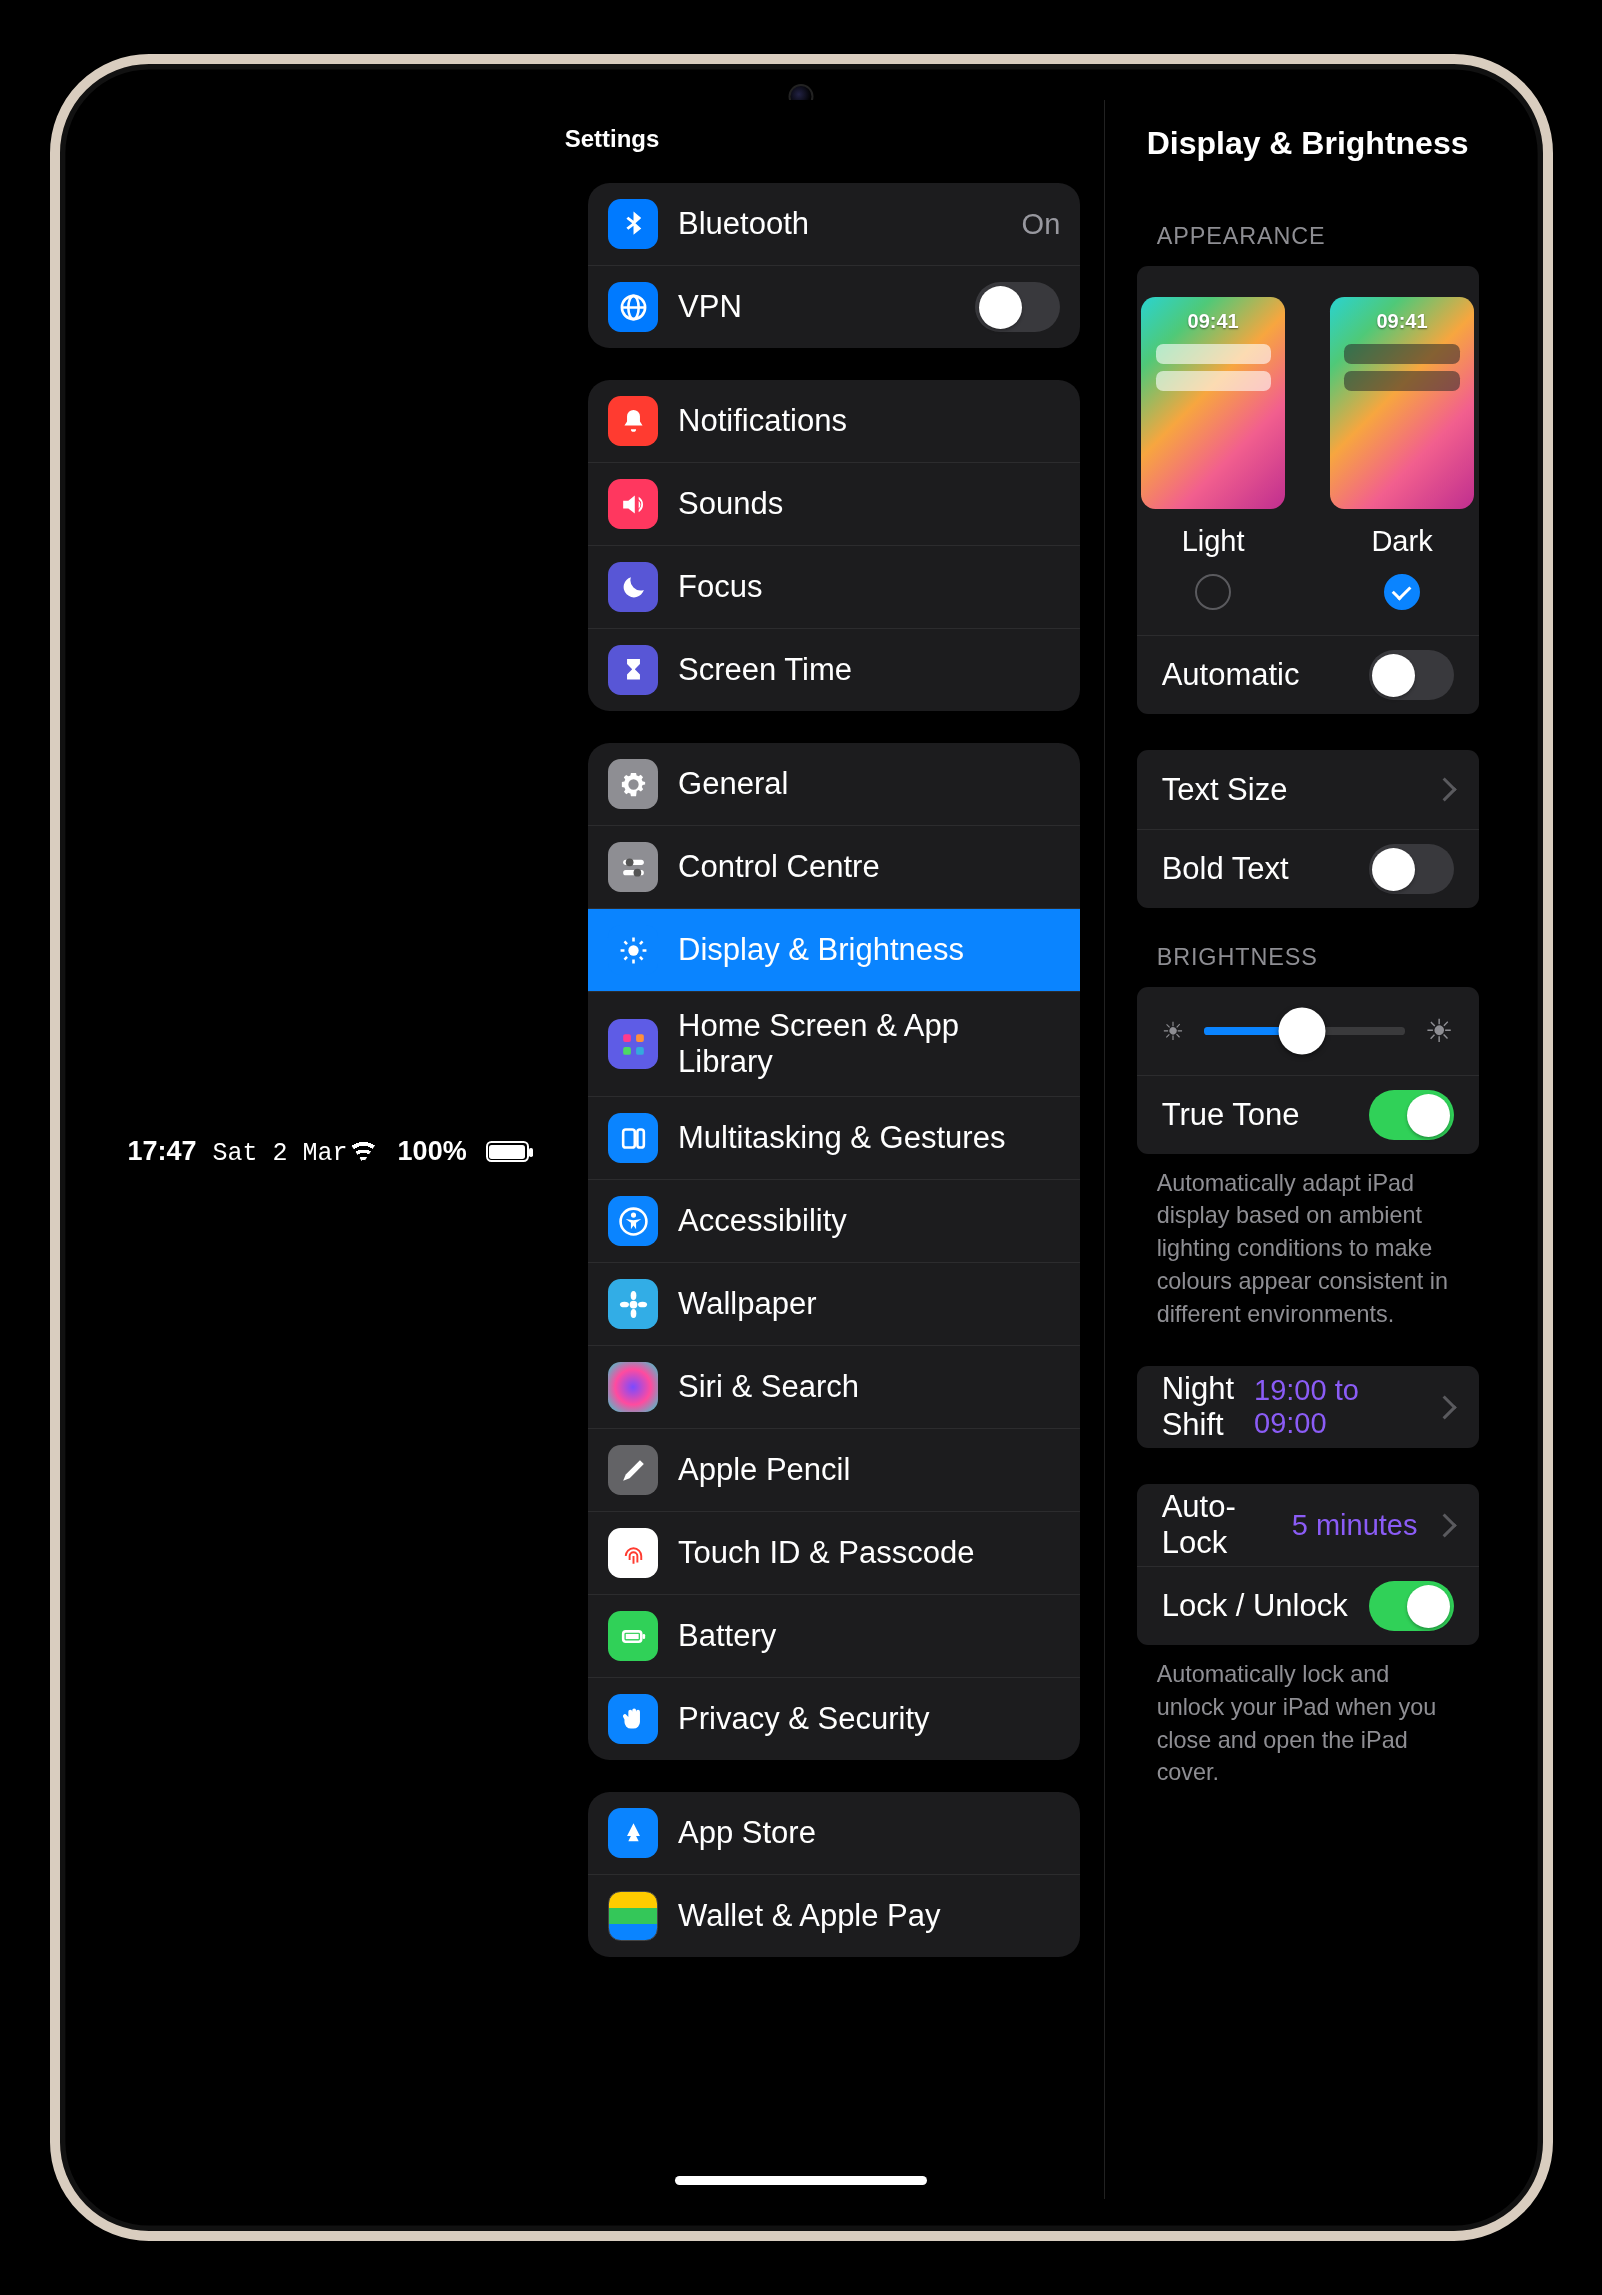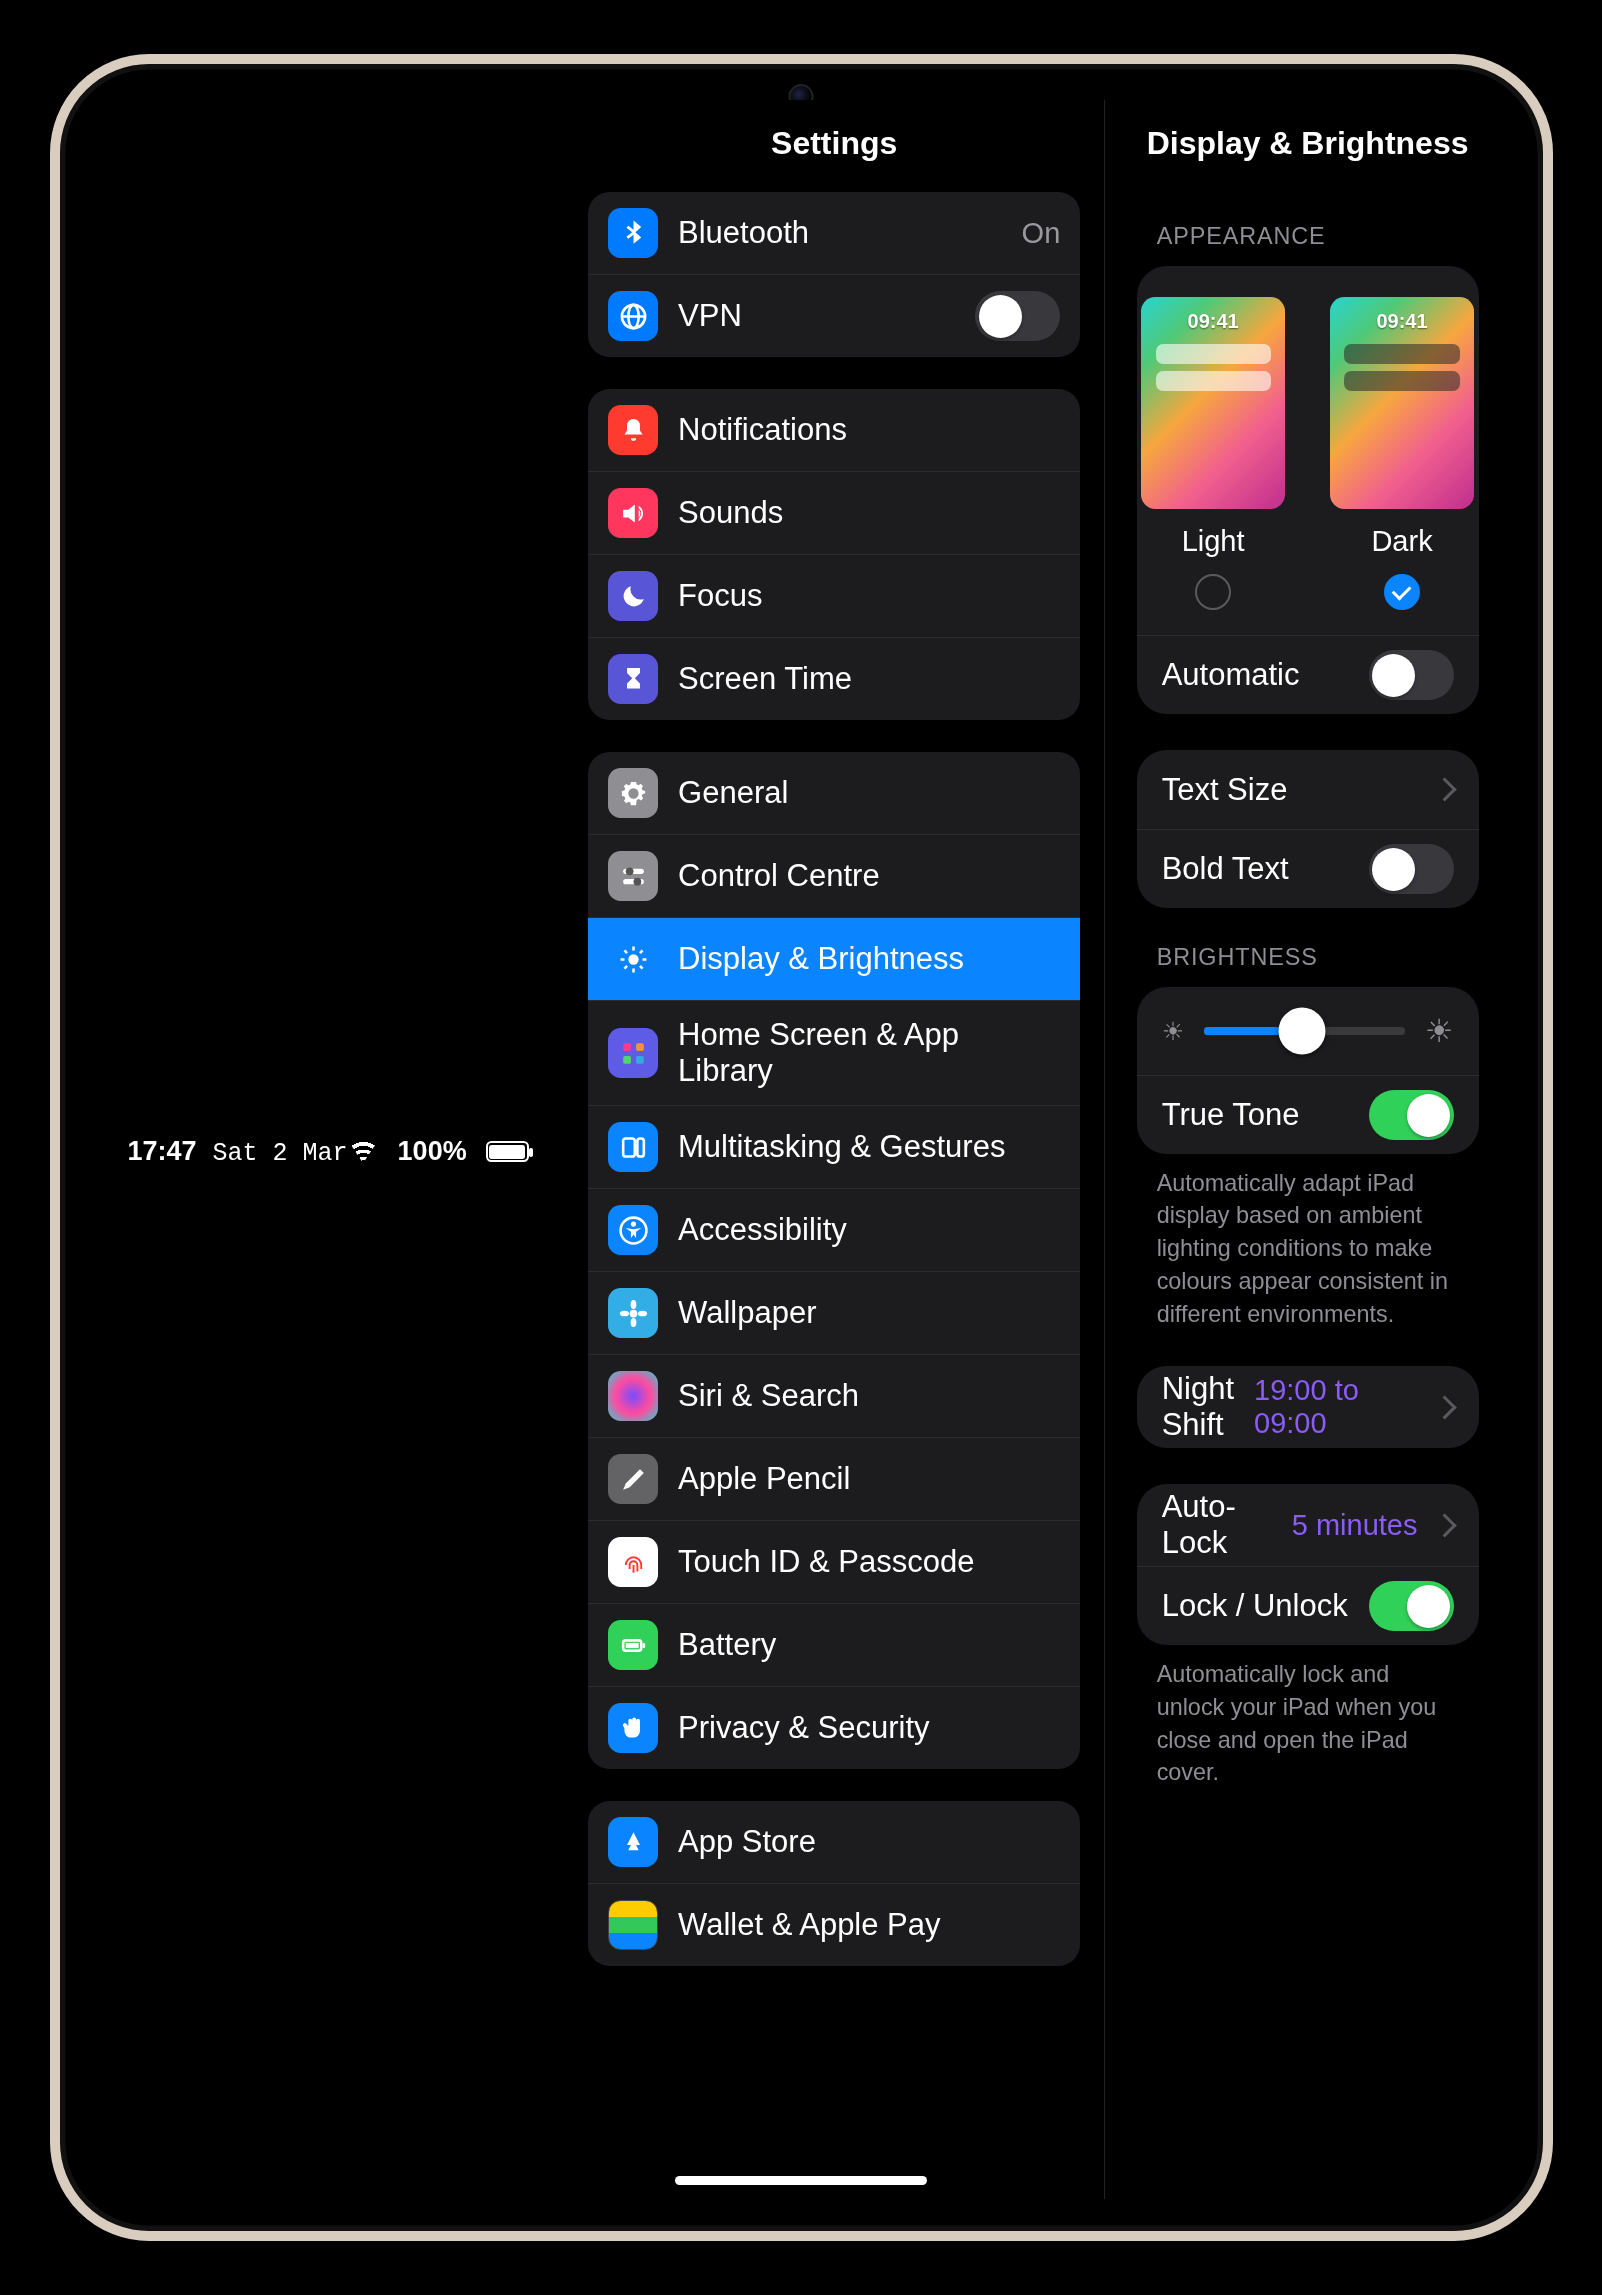--- a/index.html
+++ b/index.html
@@ -53,21 +53,21 @@
   .batt-fill { position:absolute; inset:1.8px; background:#fff; border-radius:2.7px; }
 
   .content {
     flex:1; display:flex; overflow:hidden;
   }
   .sidebar {
     width: 540px; border-right:0.9px solid #222;
     display:flex; flex-direction:column;
   }
   .sidebar-title {
-    text-align:center; font-size:32px; font-weight:700; padding:25px 0;
+    text-align:left; font-size:24px; font-weight:700; padding:25px 0;
   }
   .sidebar-scroll { flex:1; overflow-y:auto; padding: 0 23.4px 36px; }
   .group {
     background:#1c1c1e; border-radius:21.6px; margin-top:32px; overflow:hidden;
   }
   .group:first-child { margin-top:5.4px; }
   .row {
     display:flex; align-items:center; gap:20px;
     padding:16px 20px;
     min-height:74px;
@@ -106,21 +106,21 @@
   .main-scroll { flex:1; overflow-y:auto; padding:0 32px 54px; }
 
   .section-header {
     color:#8e8e93; font-size:23.4px; letter-spacing:0.9px;
     padding: 36px 20px 16px; text-transform:uppercase;
   }
   .section-footer {
     color:#8e8e93; font-size:23.4px; line-height:1.4; padding:12.6px 20px 0;
   }
   .card {
-    background:#1c1c1e; border-radius:30px; overflow:hidden;
+    background:#1c1c1e; border-radius:11px; overflow:hidden;
   }
   .mrow {
     display:flex; align-items:center; gap:20px;
     padding: 5px 25px;
     border-top:0.9px solid #2c2c2e;
     font-size:31px;
     min-height:79px;
   }
   .mrow:first-child { border-top:none; }
   .mrow .mlabel { flex:1; }

